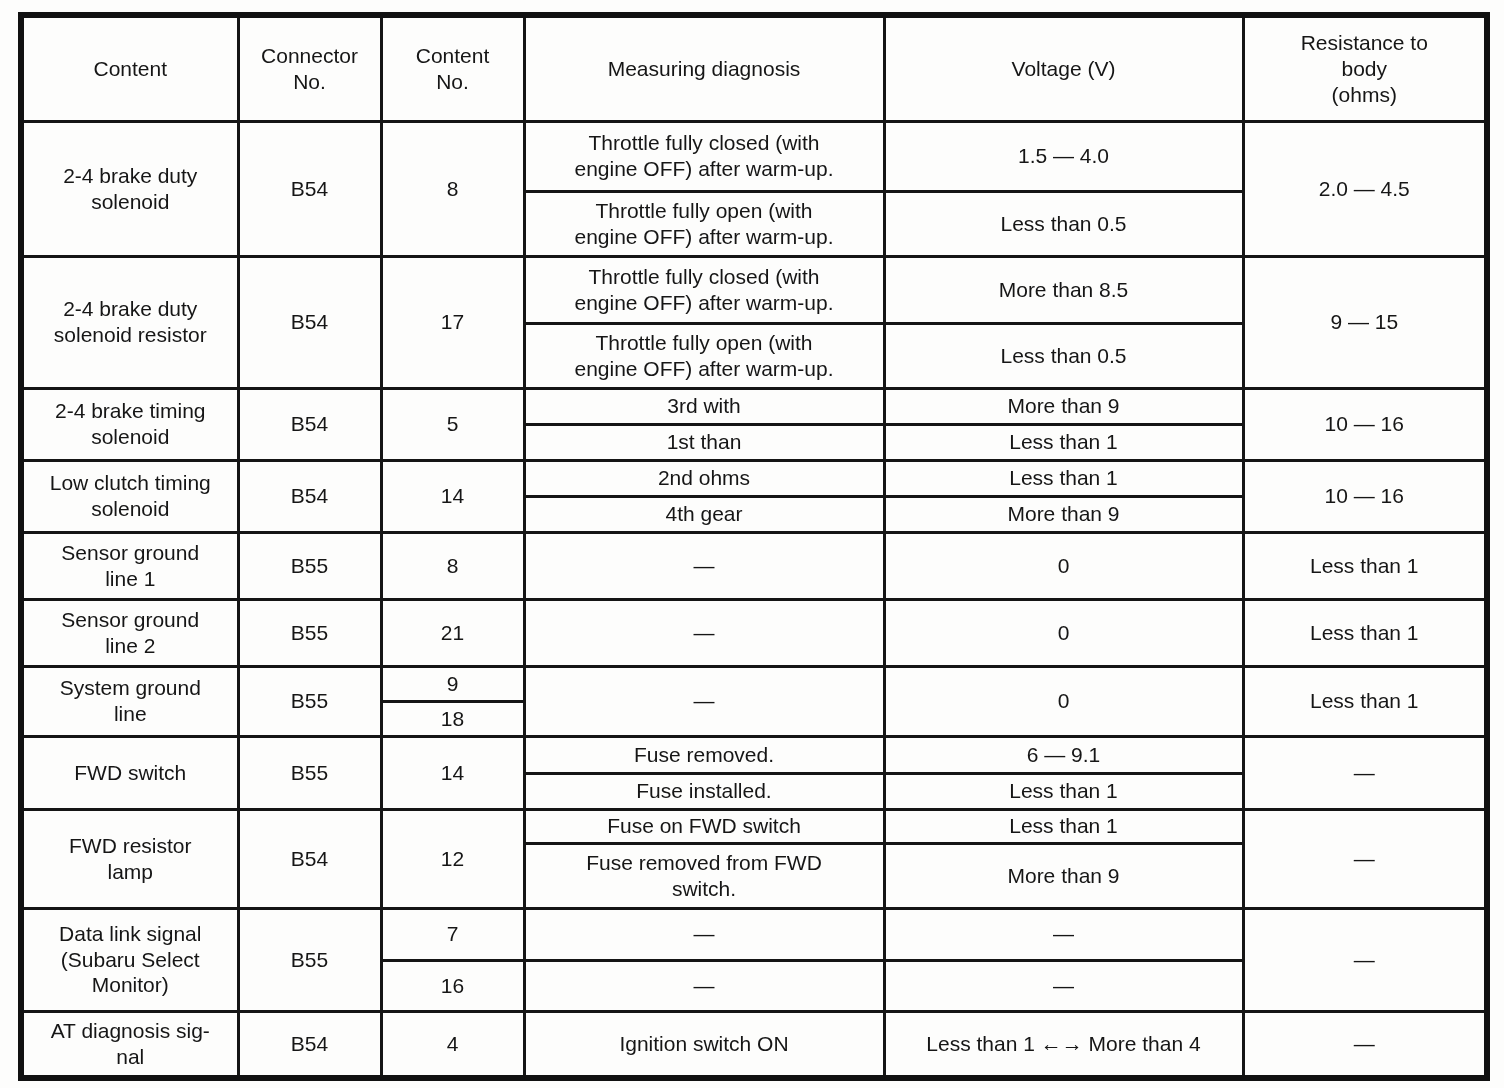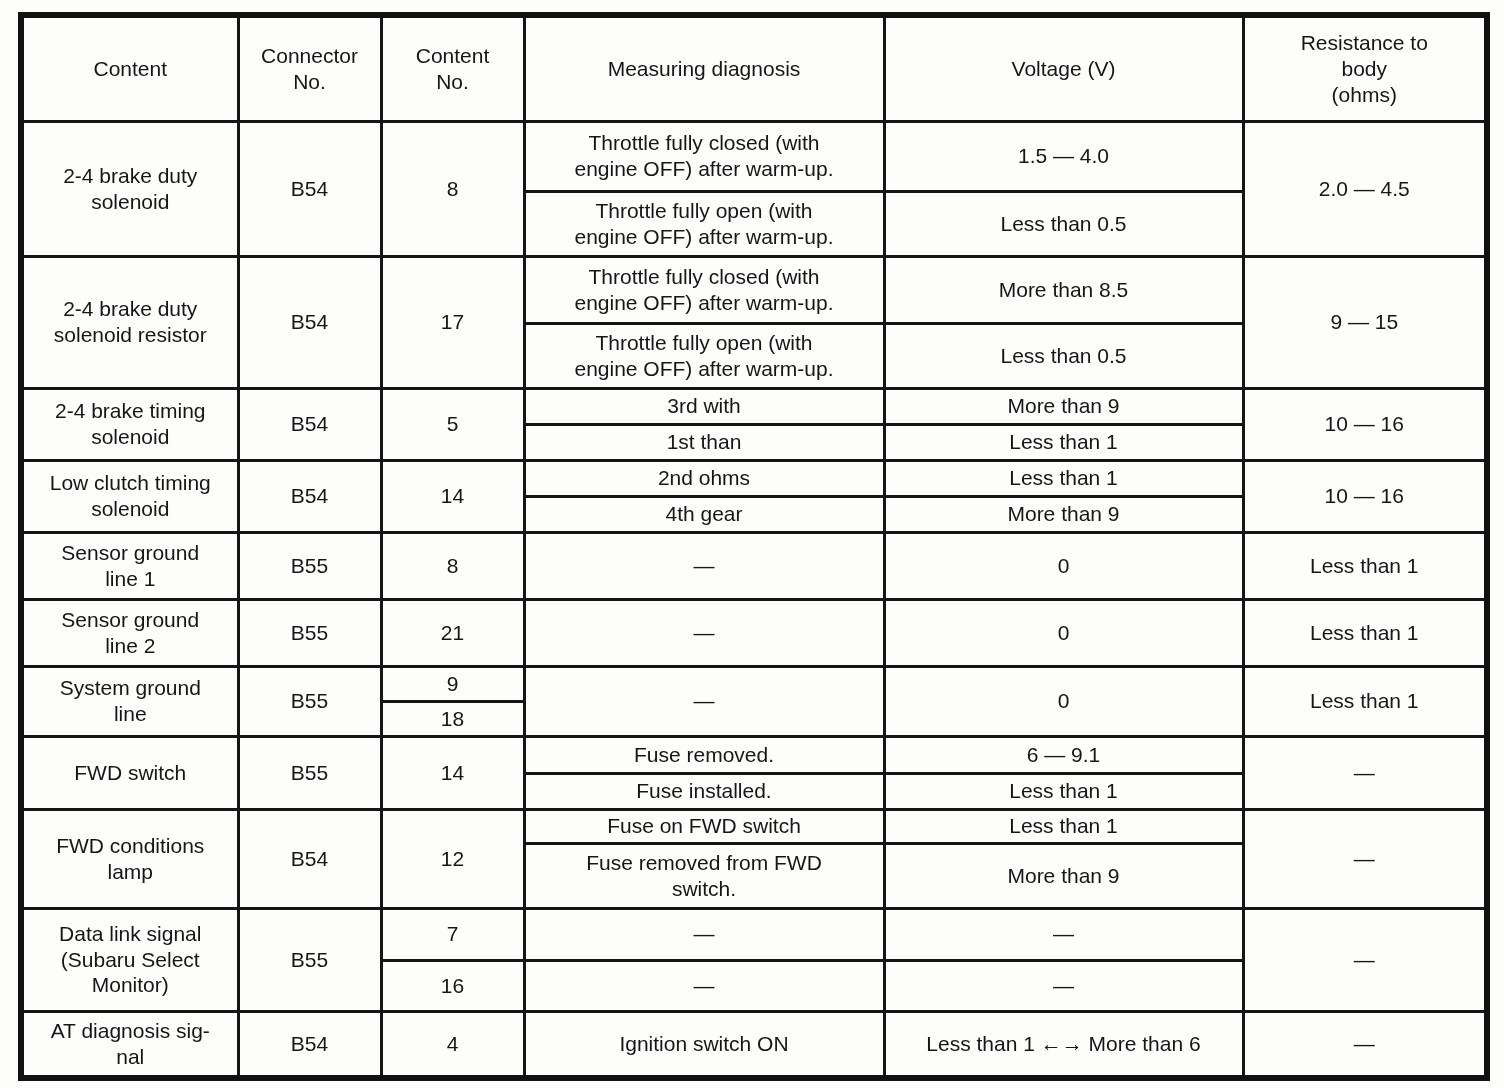--- a/index.html
+++ b/index.html
@@ -160,21 +160,21 @@
       <td>Fuse removed.</td>
       <td>6 — 9.1</td>
       <td rowspan="2">—</td>
     </tr>
     <tr style="height:36px">
       <td>Fuse installed.</td>
       <td>Less than 1</td>
     </tr>
 
     <tr style="height:34px">
-      <td rowspan="2">FWD conditions
+      <td rowspan="2">FWD resistor
 lamp</td>
       <td rowspan="2">B54</td>
       <td rowspan="2">12</td>
       <td>Fuse on FWD switch</td>
       <td>Less than 1</td>
       <td rowspan="2">—</td>
     </tr>
     <tr style="height:65px">
       <td>Fuse removed from FWD
 switch.</td>
@@ -196,18 +196,18 @@
       <td>—</td>
       <td>—</td>
     </tr>
 
     <tr style="height:67px">
       <td>AT diagnosis sig-
 nal</td>
       <td>B54</td>
       <td>4</td>
       <td>Ignition switch ON</td>
-      <td>Less than 1 ←→ More than 6</td>
+      <td>Less than 1 ←→ More than 4</td>
       <td>—</td>
     </tr>
   </tbody>
     </table>
 </div>
 
 </body></html>

